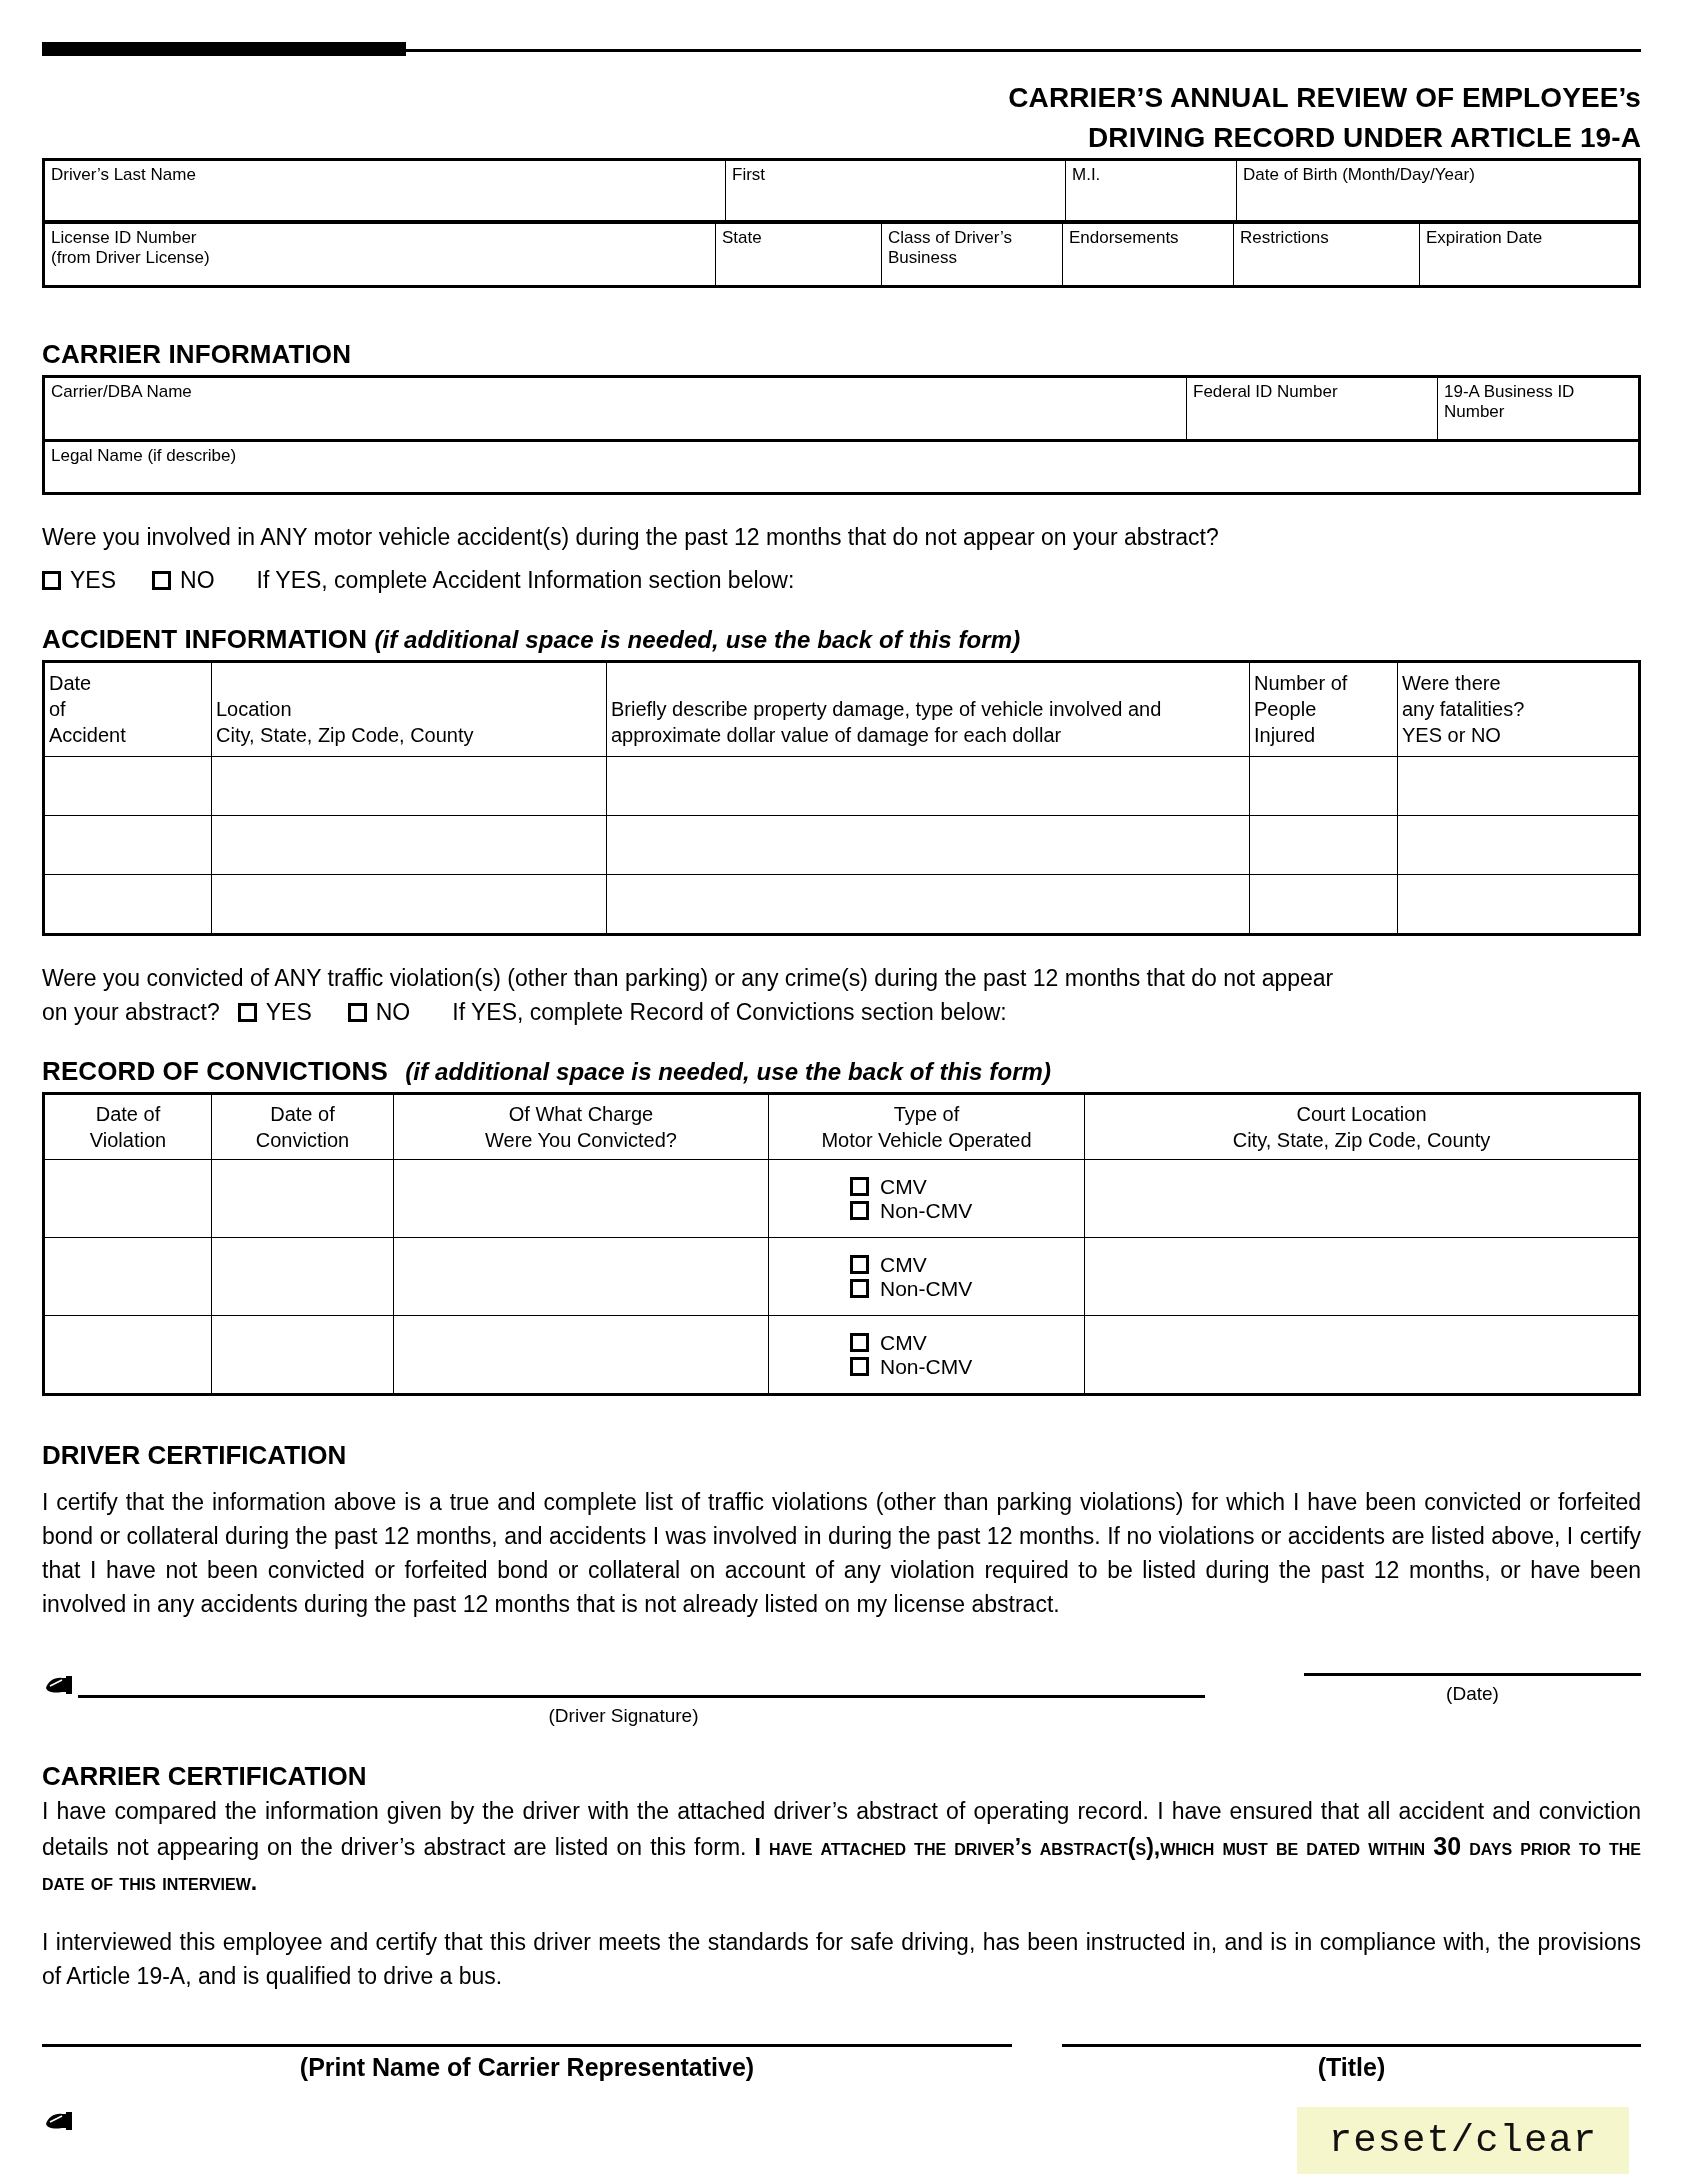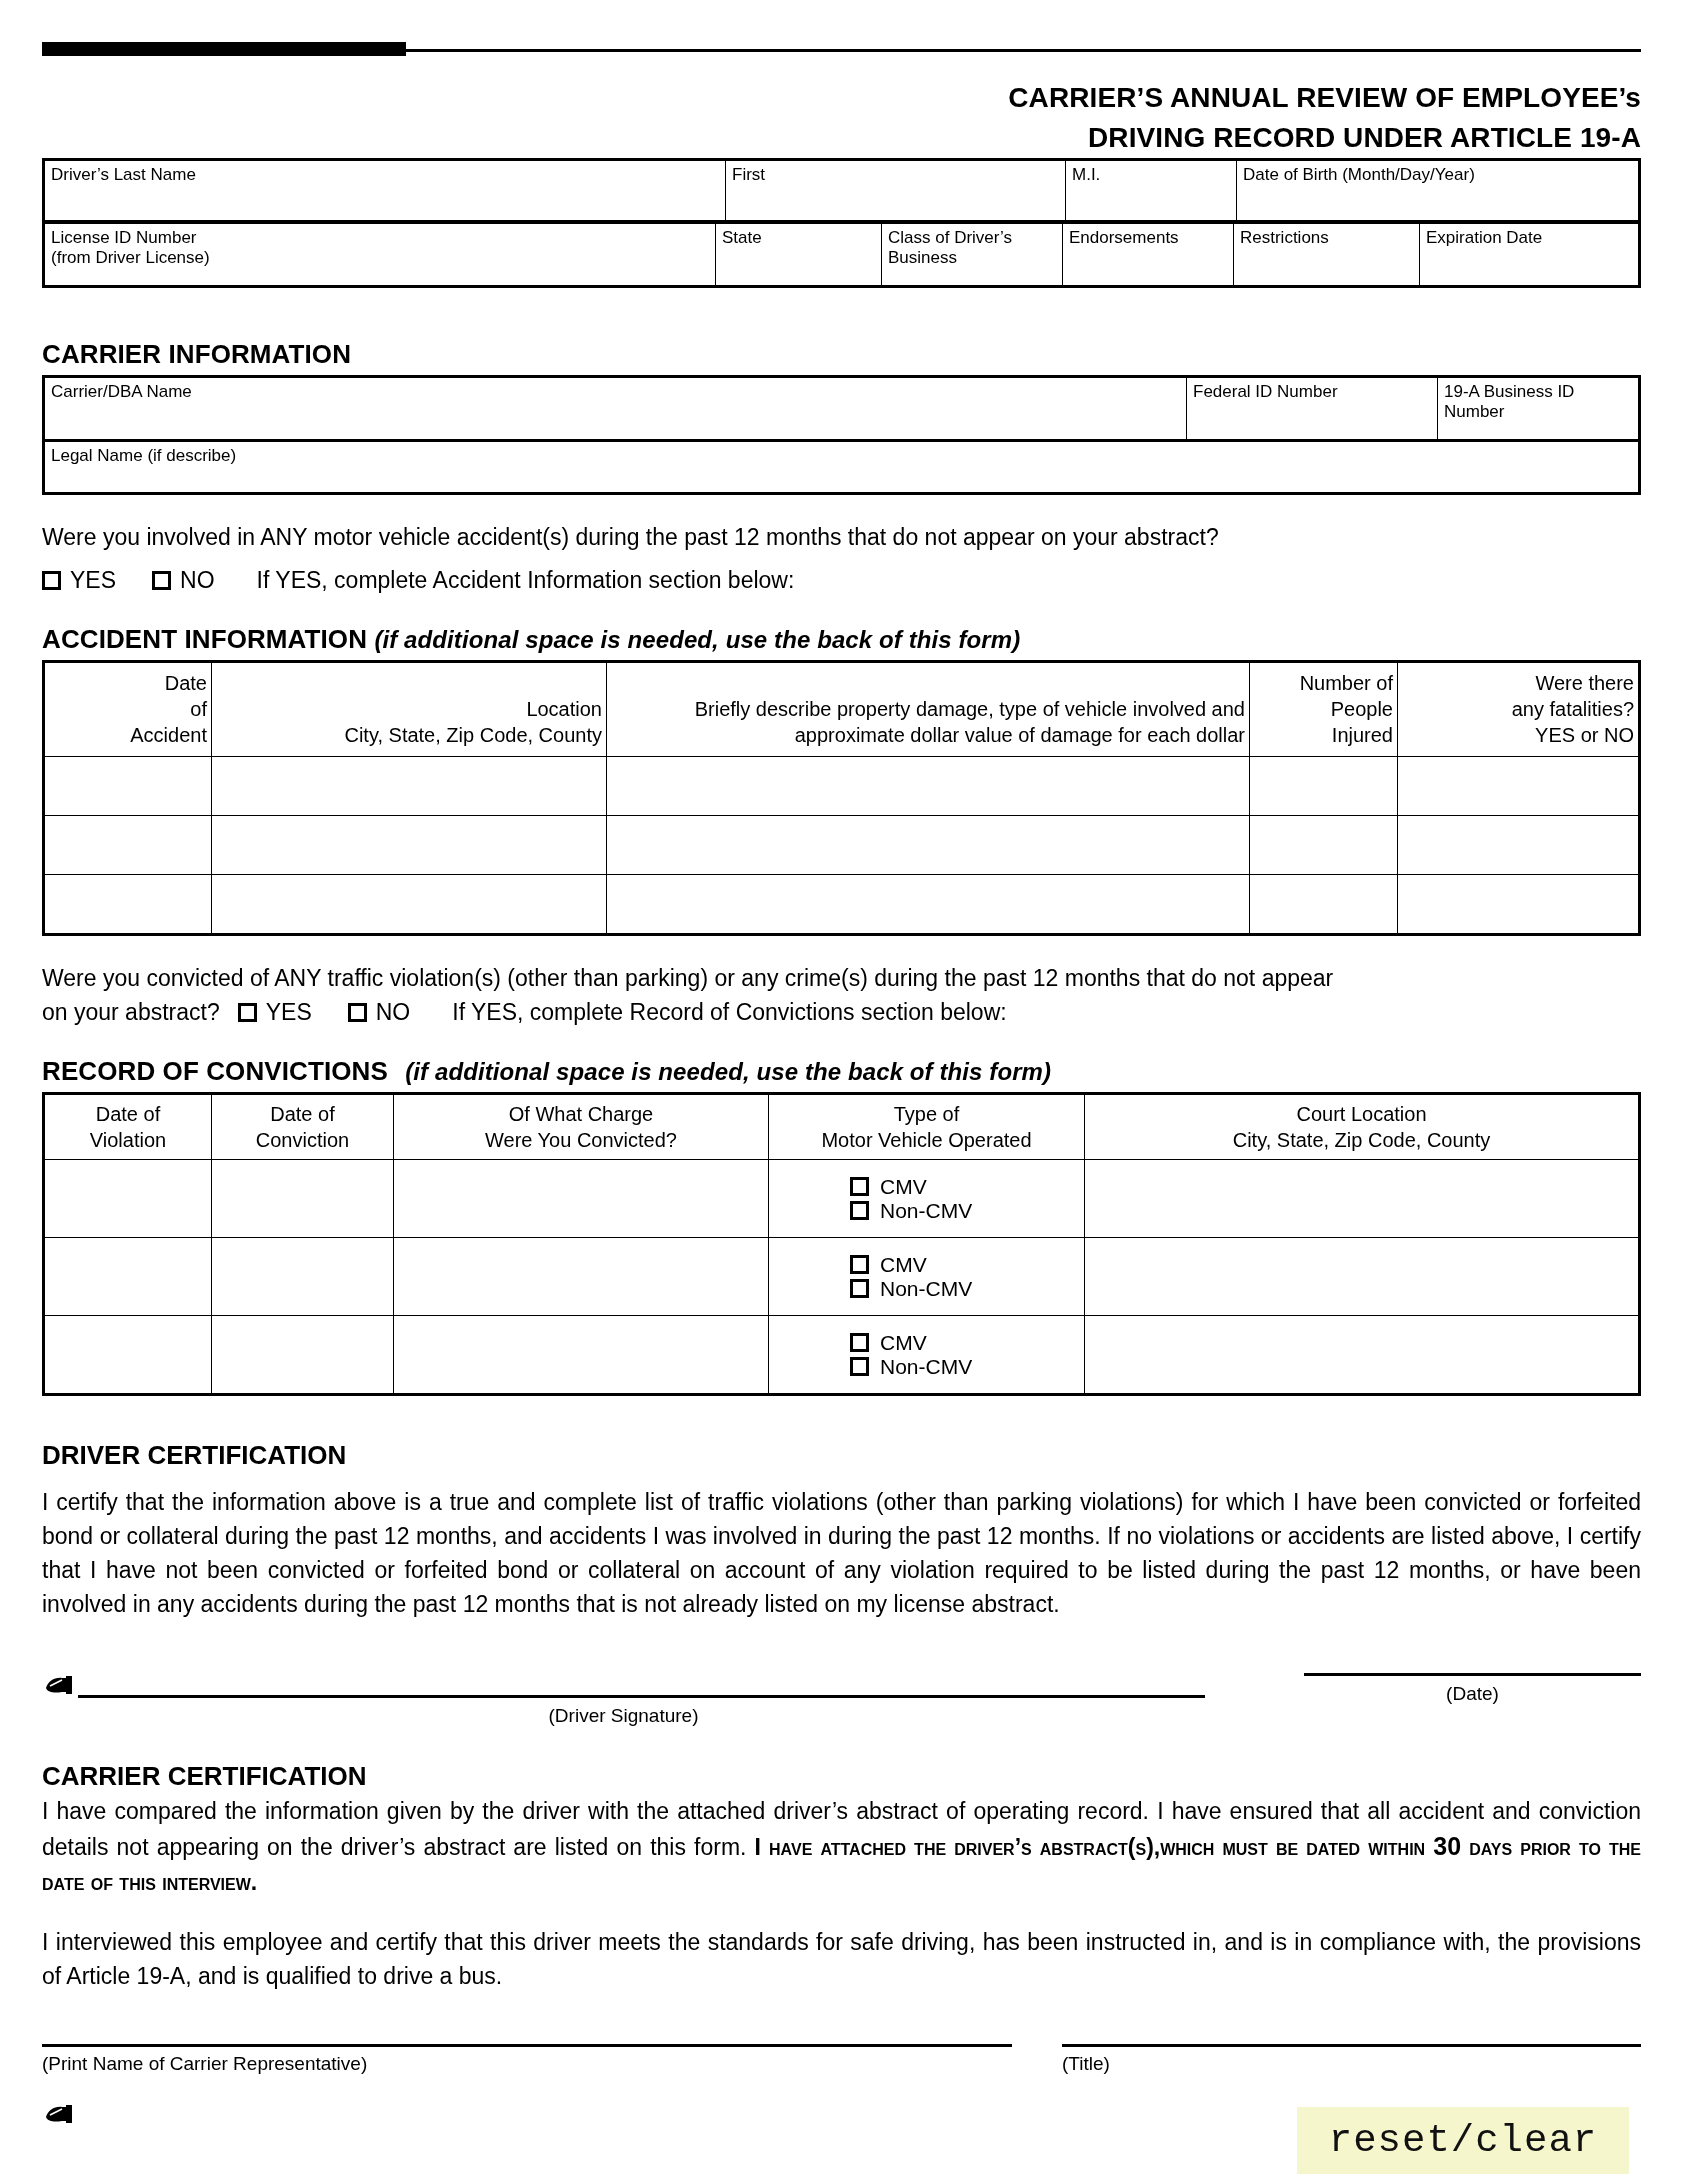--- a/index.html
+++ b/index.html
@@ -124,21 +124,21 @@
     border-collapse: collapse;
     width: 100%;
     table-layout: fixed;
     border: 3px solid #000;
   }
   table.grid th, table.grid td {
     border: 1.6px solid #000;
     font-weight: normal;
     font-size: 20px;
     line-height: 1.3;
-    text-align: right;
+    text-align: left;
     vertical-align: middle;
     padding: 5px 4px;
   }
   table.grid thead th { padding: 7px 4px 8px 4px; }
   table.grid tbody td { height: 48px; }
 
   
   table.conv { border-collapse: collapse; width: 100%; table-layout: fixed; border: 3px solid #000; }
   table.conv th, table.conv td {
     border: 1.6px solid #000;
@@ -196,21 +196,21 @@
   }
   .sig-cap {
     text-align: center;
     font-size: 19px;
     margin-top: 7px;
   }
   .sig-grid { display: flex; gap: 0; }
 
   
   .bot-line { border-bottom: 3px solid #000; height: 1px; }
-  .bot-cap { font-size: 19px; margin-top: 6px; }
+  .bot-cap { text-align: center; font-size: 25px; margin-top: 6px; font-weight: bold; }
 
   .reset-btn {
     position: absolute;
     right: 54px;
     bottom: 42px;
     width: 332px;
     height: 67px;
     background: #f6f6cd;
     border: none;
     font-family: "Liberation Mono", monospace;

